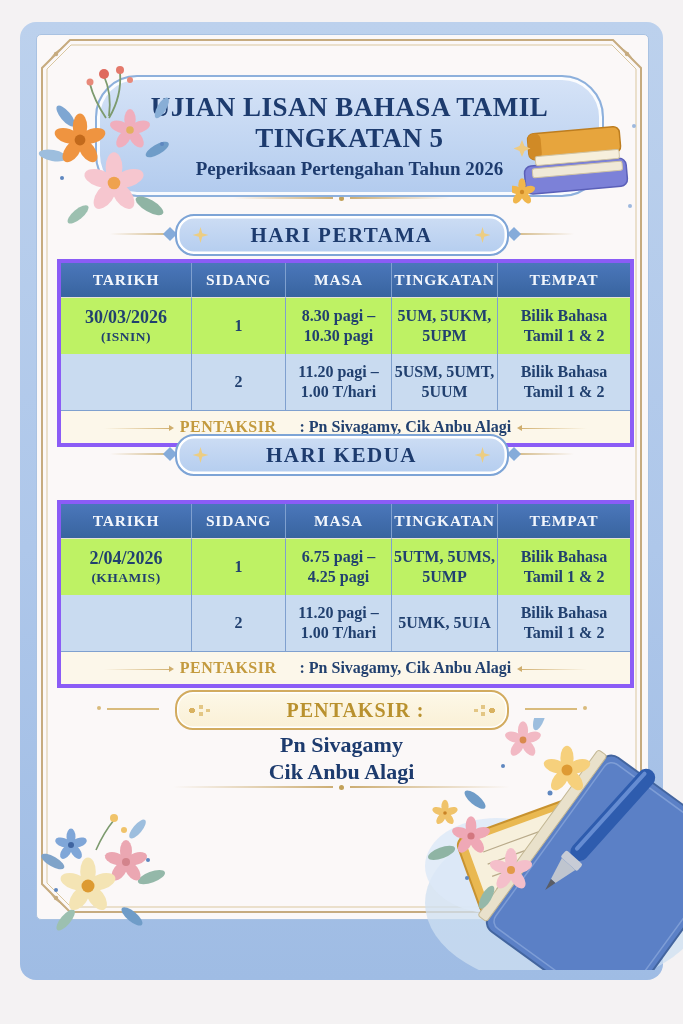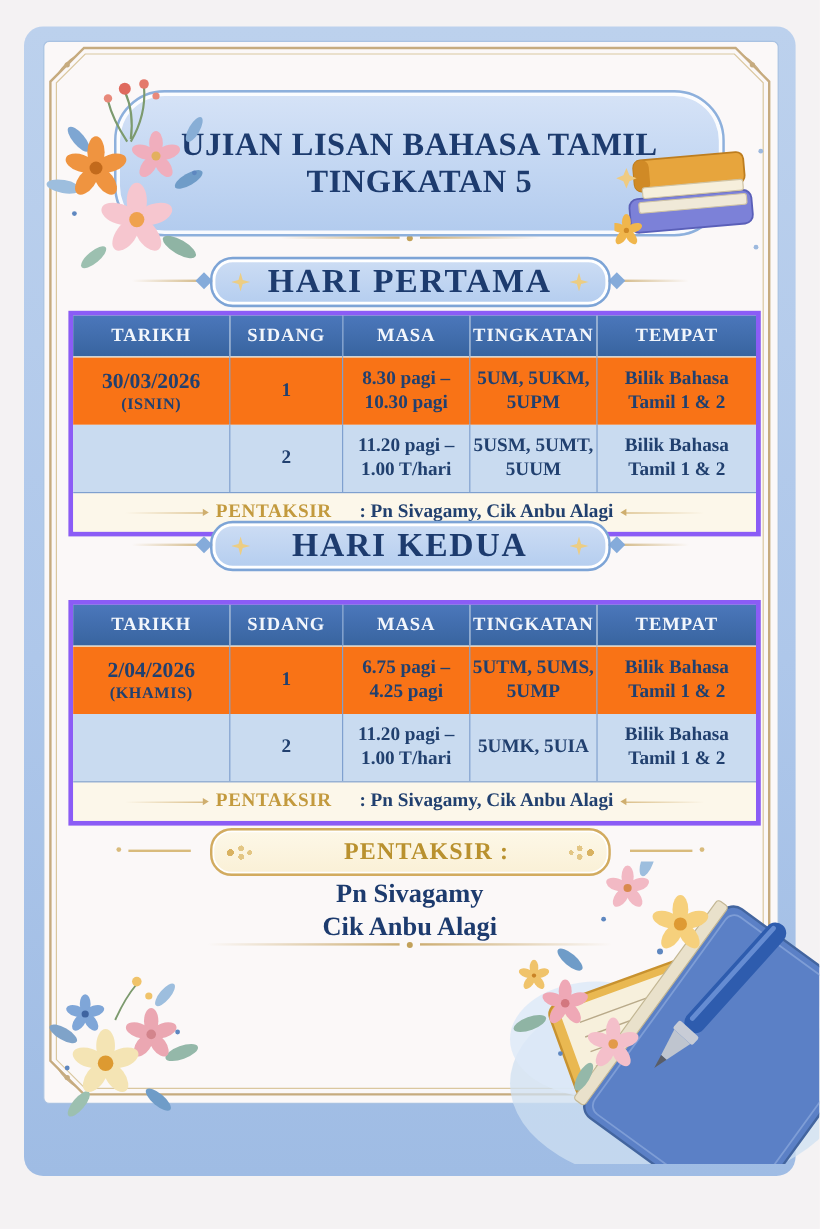--- a/index.html
+++ b/index.html
@@ -47,21 +47,21 @@
     background:linear-gradient(90deg,transparent,#d5bc8c 12%,#d5bc8c 88%,transparent);}
   .hari .hdiamond{position:absolute;top:15px;width:10px;height:10px;background:#85abda;transform:rotate(45deg);}
   .hari .hdiamond.l{left:calc(50% - 177px);}
   .hari .hdiamond.r{left:calc(50% + 167px);}
   .hari-pill{
     position:relative;margin:0 auto;width:330px;height:38px;border-radius:19px;
     background:linear-gradient(180deg,#cdddf4 0%,#b4cdef 100%);
     border:2px solid #7da4d6;box-shadow:inset 0 0 0 2.5px #ffffff;
     display:flex;align-items:center;justify-content:center;
   }
-  .hari-text{color:#1d3b6e;font-weight:bold;font-size:28px;letter-spacing:1.5px;}
+  .hari-text{color:#1d3b6e;font-weight:bold;font-size:21px;letter-spacing:1.5px;}
   .sparkle{position:absolute;top:11px;width:16px;height:16px;background:#eccd83;
     clip-path:polygon(50% 0%,61% 39%,100% 50%,61% 61%,50% 100%,39% 61%,0% 50%,39% 39%);}
   .sparkle.l{left:16px;} .sparkle.r{right:16px;}
 
   
   table.sched{
     position:absolute;left:57px;width:569px;z-index:3;
     border-collapse:separate;border-spacing:0;
     border:4px solid #8b5cf6;background:#fcf7ea;
     table-layout:fixed;
@@ -69,21 +69,21 @@
   table.sched th{
     background:linear-gradient(180deg,#4b77bb,#38649f);
     color:#f2f6fc;font-size:15.5px;font-weight:bold;letter-spacing:.8px;
     height:32px;padding:1px 0;border-bottom:1.5px solid #e6e2d4;
   }
   table.sched th + th, table.sched td + td{border-left:1.5px solid #7fa0cf;}
   table.sched tbody td{
     text-align:center;vertical-align:middle;color:#21406f;font-weight:bold;
     font-size:16px;line-height:1.25;height:52px;padding:2px 1px;
   }
-  tr.row-cream td{background:#f97316;}
+  tr.row-cream td{background:#bef264;}
   tr.row-blue td{background:#c9dbf0;}
   .date-big{font-size:18px;}
   .date-day{font-size:13.5px;letter-spacing:.5px;}
   table.sched tfoot td{
     background:#fcf7ea;border-top:1.5px solid #7fa0cf;text-align:center;
     height:28px;font-size:16px;font-weight:bold;color:#21406f;padding:2px 0;
   }
   .gold-label{color:#c39a3e;letter-spacing:.5px;}
   .assessor-val{margin-left:23px;}
   .fdash{display:inline-block;vertical-align:middle;position:relative;width:66px;height:1.5px;margin:0 10px;}
@@ -159,20 +159,21 @@
         <use href="#petal" transform="rotate(216)"></use>
           <use href="#petal" transform="rotate(288)"></use>
       </g>
       <ellipse id="leafE" cx="0" cy="-13" rx="5" ry="13"></ellipse>
     </defs>
   </svg>
 
   <div class="title-banner">
     <div class="title-line">UJIAN LISAN BAHASA TAMIL</div>
     <div class="title-line">TINGKATAN 5</div>
+    <div class="subtitle">Peperiksaan Pertengahan Tahun 2026</div>
   </div>
   <div class="mini-divider">
     <span class="ln"></span>
     <span class="dot"></span>
     <span class="ln r"></span>
   </div>
 
   <svg class="deco z5" style="left:34px;top:56px" width="150" height="170" viewBox="0 0 150 170">
     <path d="M75 60 Q78 38 70 20 M75 62 Q88 40 86 16 M72 62 Q60 44 56 28" stroke="#7c9a6e" stroke-width="1.8" fill="none"></path>
     <use href="#leafE" fill="#7ea6d2" transform="translate(40,70) rotate(-40)"></use>

